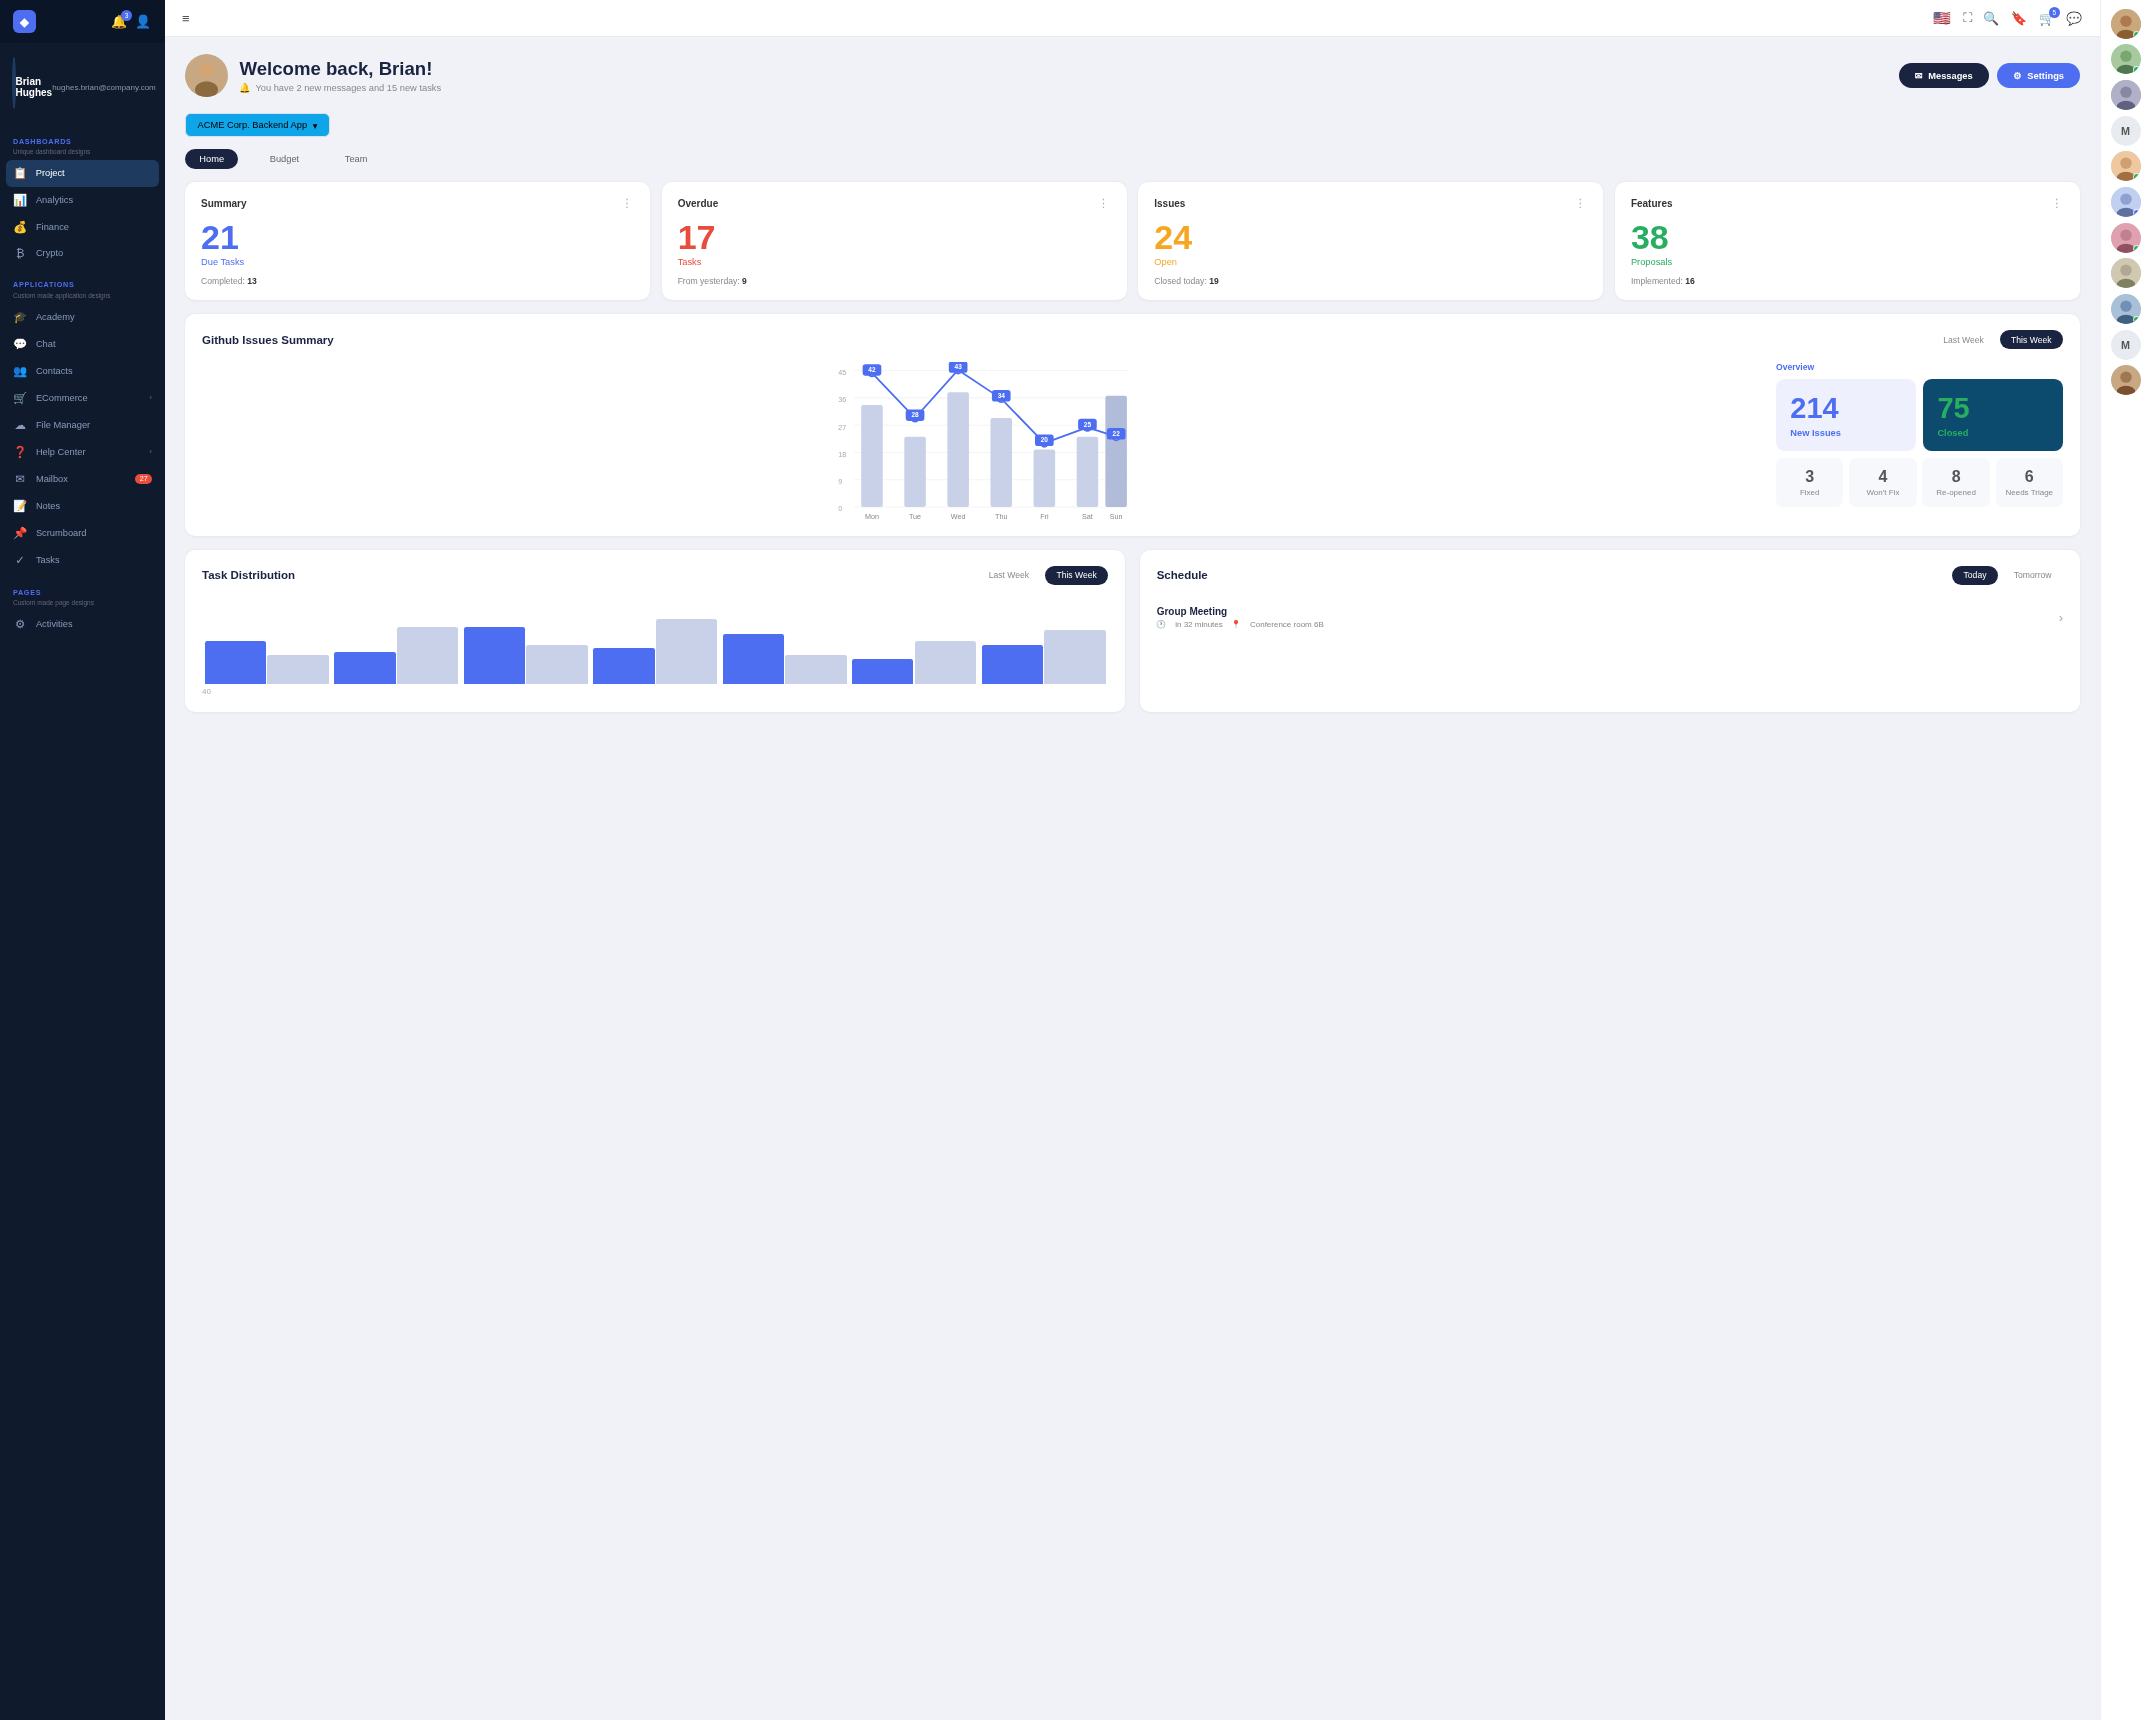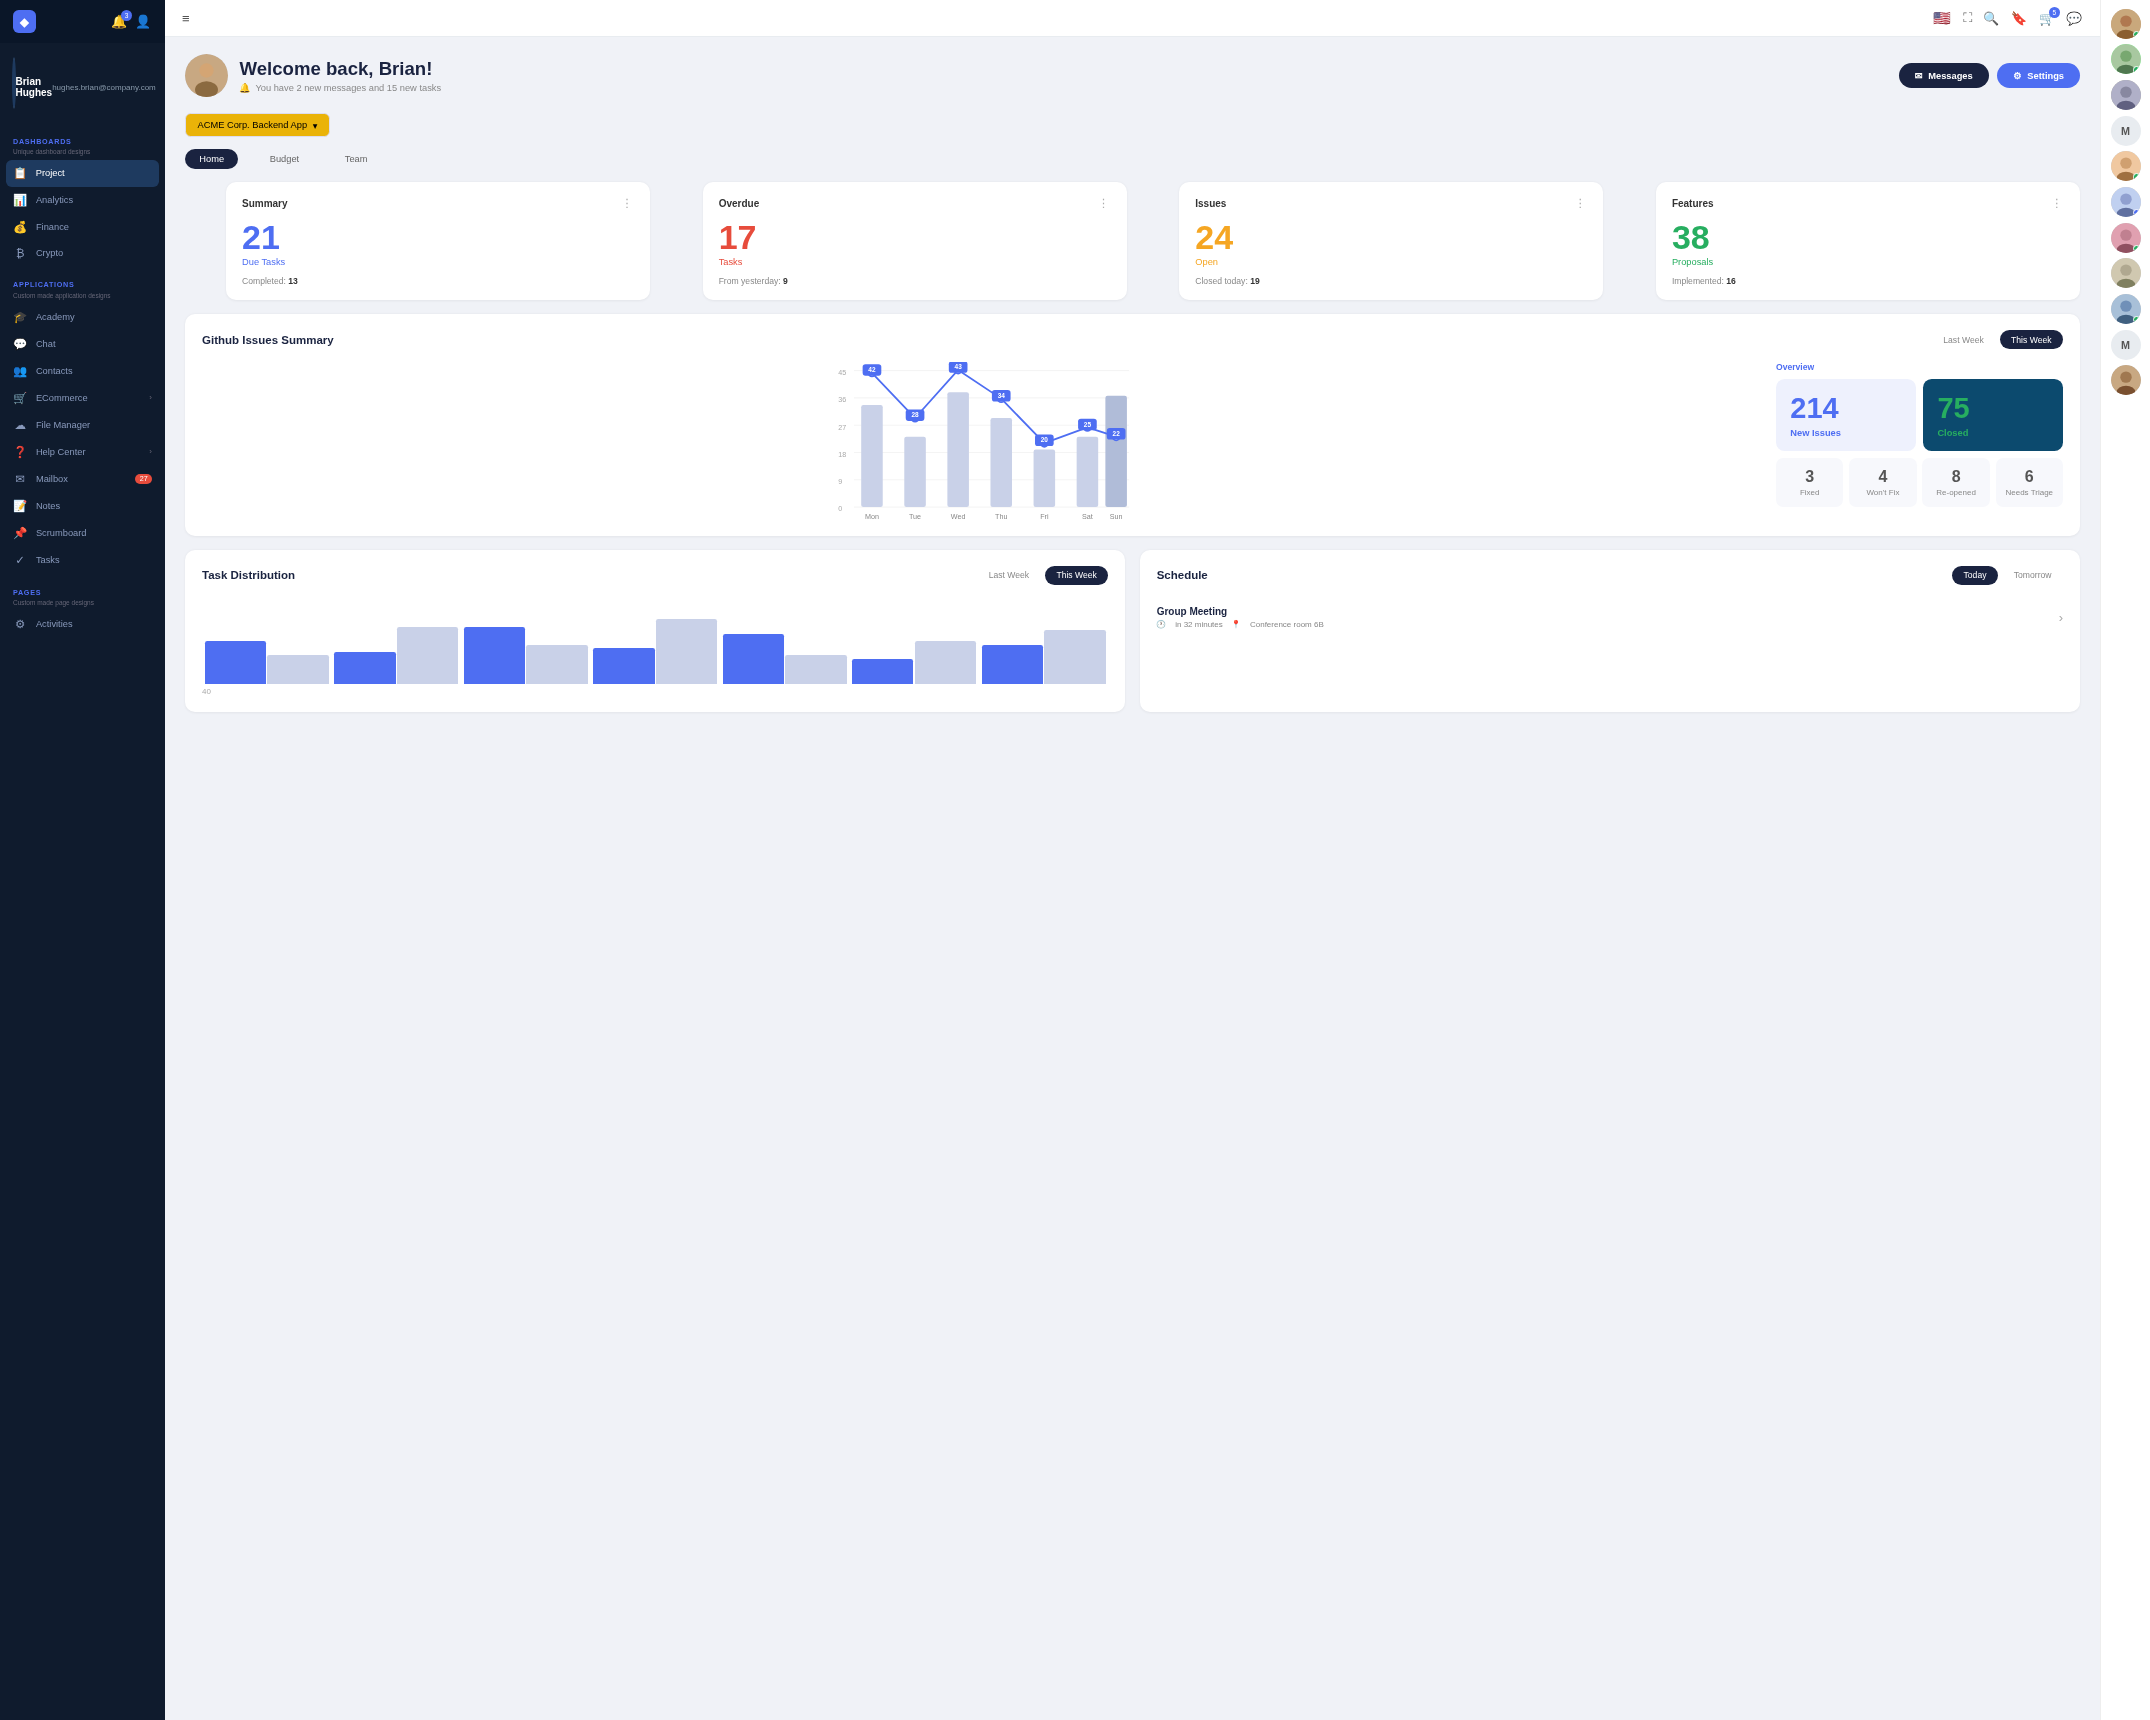--- a/index.html
+++ b/index.html
@@ -123,21 +123,21 @@
       cursor: pointer; display: flex; align-items: center; gap: 5.7px;
     }
     .btn-primary {
       background: #4e6ef2; color: #fff; border: none; border-radius: 16px;
       padding: 7.2px 16px; font-size: 9.3px; font-weight: 600;
       cursor: pointer; display: flex; align-items: center; gap: 5.7px;
     }
 
     
     .project-selector {
-      background: #eab308; border: 0.7px solid #dde; border-radius: 5.7px;
+      background: #0ea5e9; border: 0.7px solid #dde; border-radius: 5.7px;
       padding: 5.7px 11.5px; display: inline-flex; align-items: center; gap: 5.7px;
       font-size: 9.3px; font-weight: 500; cursor: pointer; margin-bottom: 11.5px;
     }
 
     
     .tabs {
       display: flex; gap: 17px; margin-bottom: 13px;
     }
     .tab {
       padding: 5px 14.3px; border-radius: 16px; font-size: 9.3px;
@@ -146,21 +146,20 @@
     .tab.active { background: #1a2340; color: #fff; }
 
     
     .stats-row {
       display: grid; grid-template-columns: repeat(4, 1fr); gap: 11.5px;
       margin-bottom: 14.3px;
     }
     .stat-card {
       background: #fff; border-radius: 10px; padding: 14.3px 16px;
       box-shadow: 0 0.7px 2.9px rgba(0,0,0,0.06);
-      margin-left: 41px;
     }
     .stat-card-header {
       display: flex; align-items: center; justify-content: space-between;
       margin-bottom: 10px;
     }
     .stat-label { font-size: 10px; font-weight: 600; color: #333; }
     .stat-dots { color: #aaa; cursor: pointer; font-size: 11.5px; letter-spacing: 1.4px; }
     .stat-number { font-size: 34px; font-weight: 700; line-height: 1; }
     .stat-sublabel { font-size: 9.3px; font-weight: 500; margin-top: 2.9px; }
     .stat-footer { font-size: 8.6px; color: #888; margin-top: 8.6px; }

